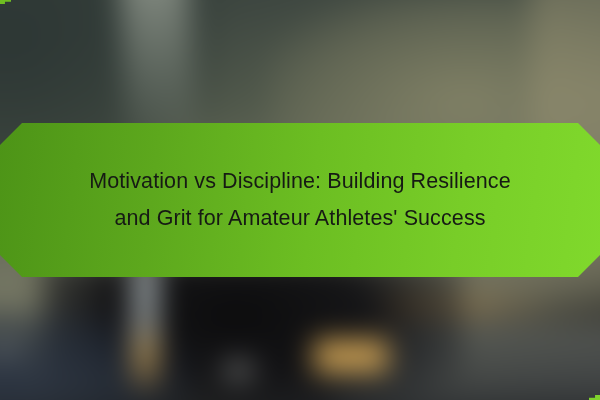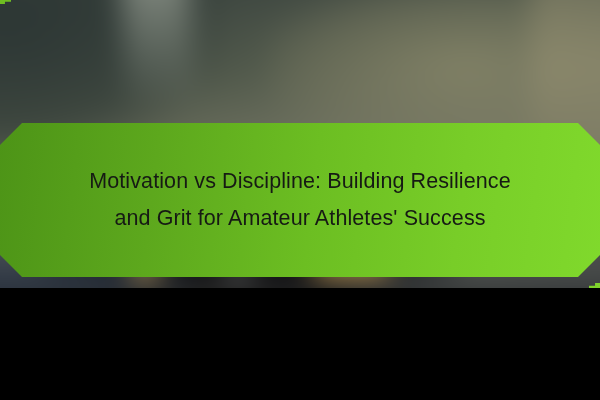--- a/index.html
+++ b/index.html
@@ -7,21 +7,21 @@
     padding: 0;
     background: #000;
   }
   body {
     font-family: "Liberation Sans", sans-serif;
   }
 
   #canvas {
     position: relative;
     width: 600px;
-    height: 288px;
+    height: 400px;
     overflow: hidden;
     background: #ef4444;
   }
 
   
   .photo-layer {
     position: absolute;
     inset: -40px;
     filter: blur(14px);
   }

